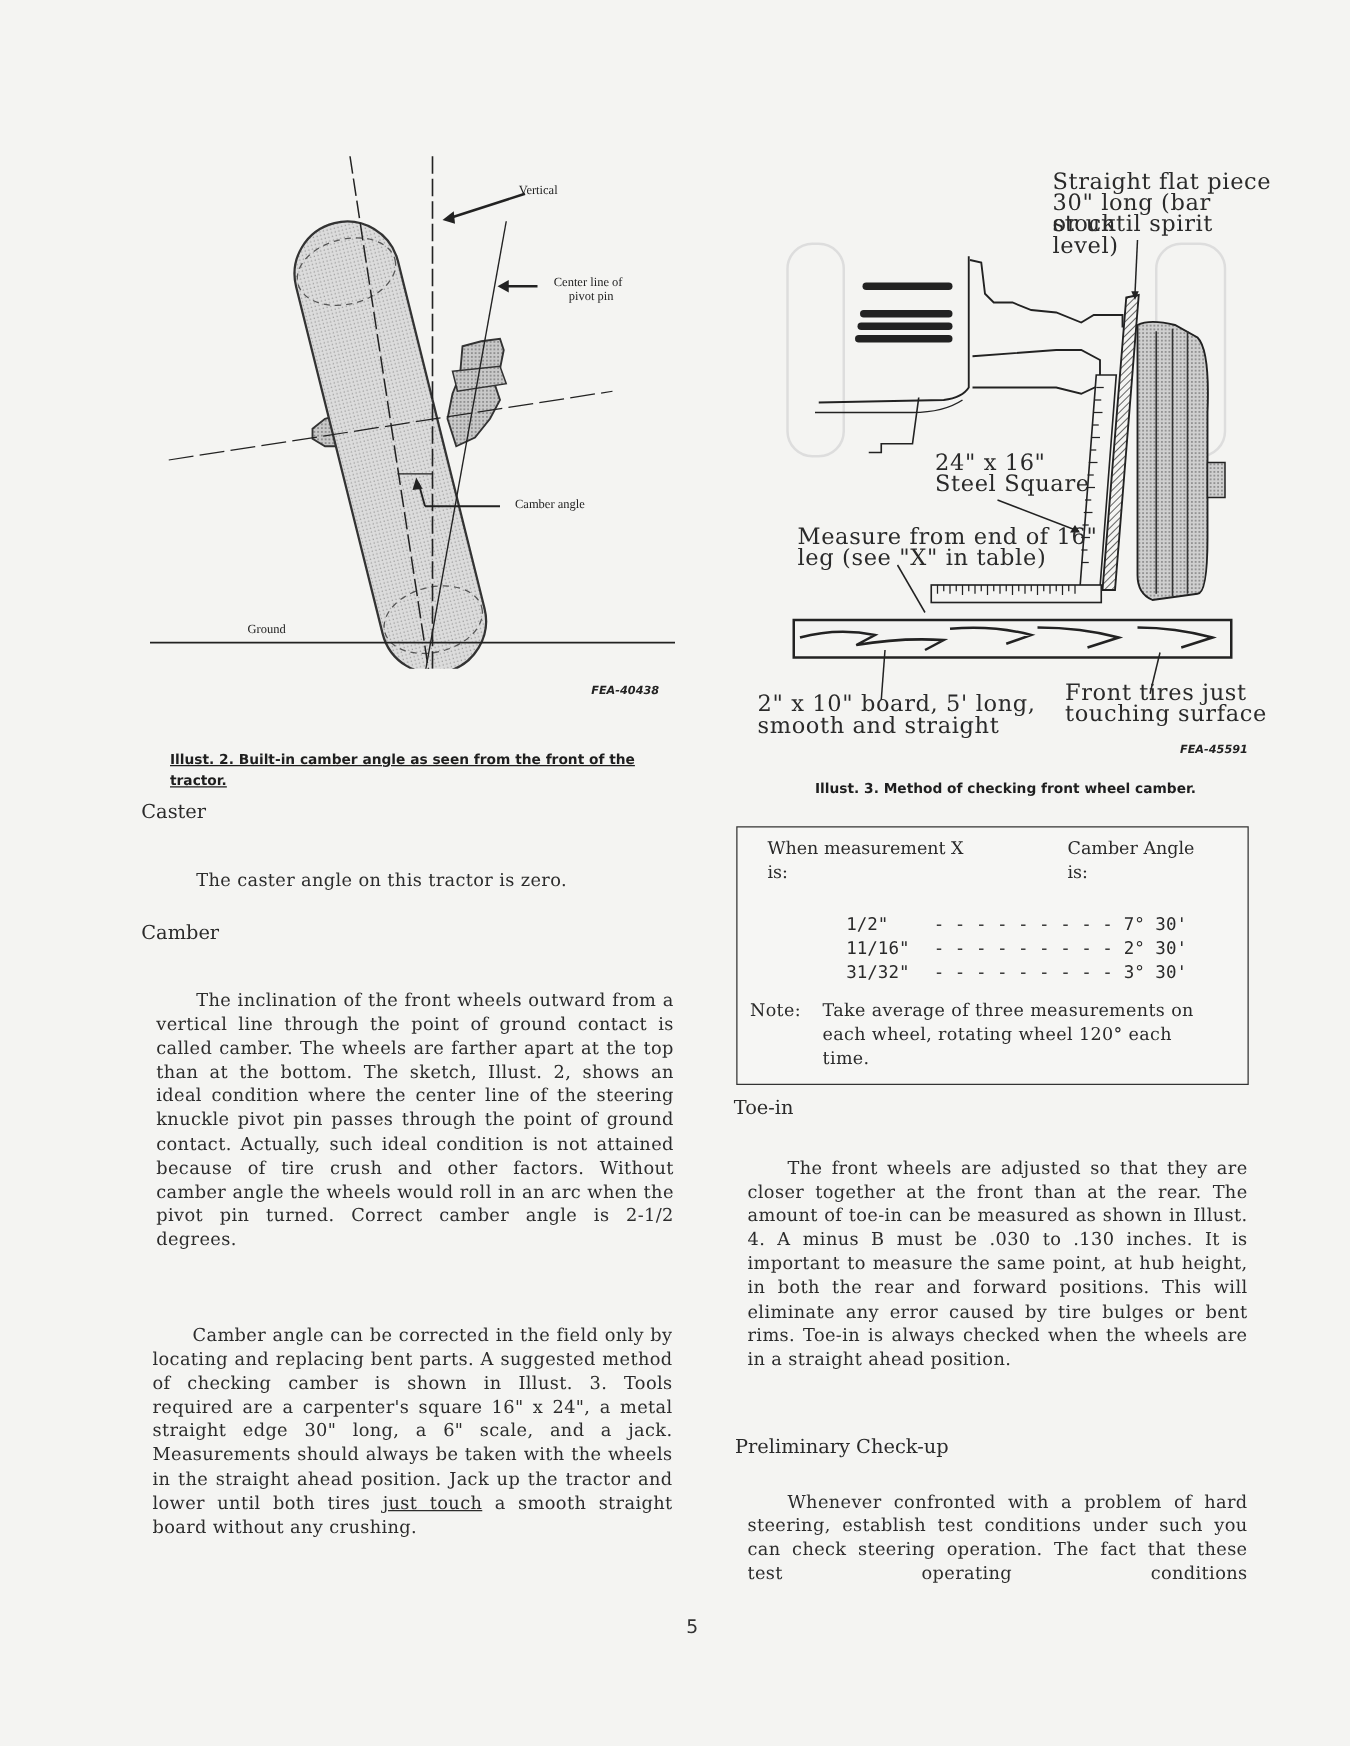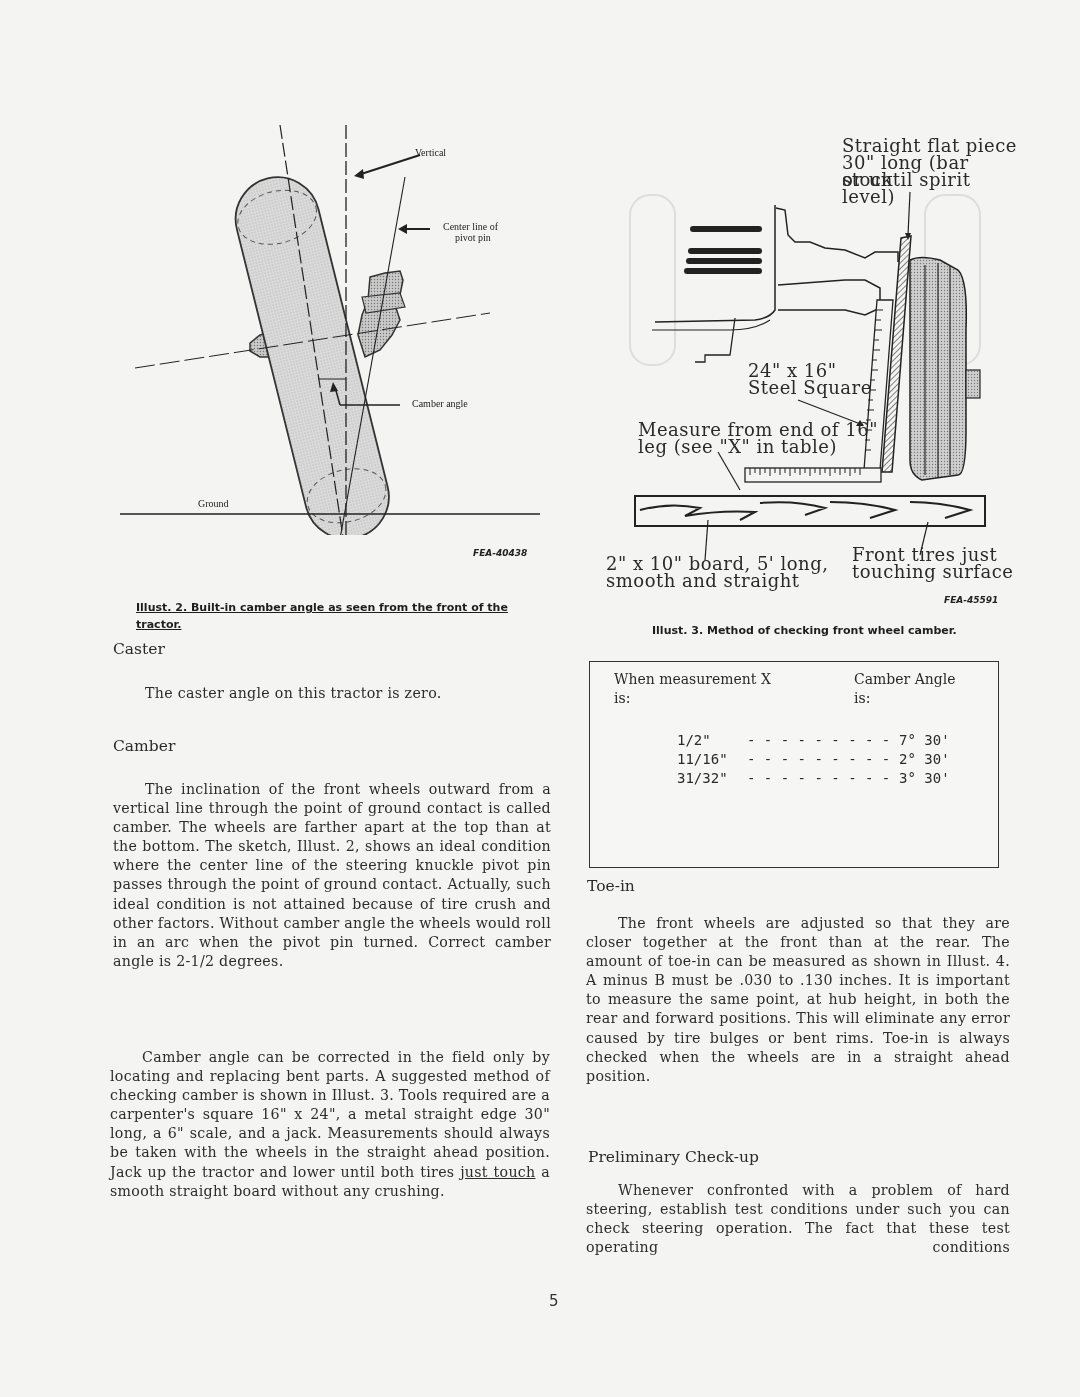--- a/index.html
+++ b/index.html
@@ -12,21 +12,21 @@
   .abs { position: absolute; }
   .label-sm { font-family: "Liberation Serif", serif; font-size: 10px; color: #222; }
   .label-ill3 { font-family: "DejaVu Serif", serif; font-size: 18px; color: #2a2a2a; line-height: 17px; letter-spacing: 0.5px; }
   .figid { font-family: "DejaVu Sans", sans-serif; font-weight: bold; font-style: italic; font-size: 9px; color: #222; }
   .caption { font-family: "DejaVu Sans", sans-serif; font-weight: bold; font-size: 11px; color: #1e1e1e; line-height: 17px; }
   .heading { font-family: "DejaVu Serif", serif; font-size: 15.5px; color: #2a2a2a; }
   .body-text {
     font-family: "DejaVu Serif", serif; font-size: 14.2px; line-height: 19.1px;
     color: #2c2c2c; letter-spacing: 0.3px;
   }
-  .body-text p { margin: 0; }
+  .body-text p { margin: 12px; }
   .indent { text-indent: 32px; }
   .u { text-decoration: underline; }
   .table-box {
     border: 1.5px solid #333;
     background: #f6f6f4;
   }
   .tbl-row { display: flex; font-family: "DejaVu Serif", serif; font-size: 14px; color: #2a2a2a; }
   .pageno { font-family: "DejaVu Sans", sans-serif; font-size: 15px; color: #333; }
 </style>
 </head>
@@ -232,20 +232,24 @@
       <span style="width:152px;">- - - - - - - - -</span>
       <span>2° 30'</span>
     </div>
     <div class="tbl-row" style="font-family:'DejaVu Sans Mono', monospace;">
       <span style="width:70px;">31/32"</span>
       <span style="width:152px;">- - - - - - - - -</span>
       <span>3° 30'</span>
     </div>
   </div>
 
+  <div class="abs" style="left:10px; top:138px; width:390px; display:flex; font-family:'DejaVu Serif', serif; font-size:14px; line-height:19px; color:#2a2a2a; letter-spacing:0.3px;">
+    <span style="width:58px; flex:none;">Note:</span>
+    <span style="width:320px;">Take average of three measurements on each wheel, rotating wheel 120° each time.</span>
+  </div>
 </div>
 
 <div class="abs heading" style="left:587px; top:877px;">Toe-in</div>
 <div class="abs body-text" style="left:586px; top:914px; width:424px; text-align:justify;">
   <p class="indent">The front wheels are adjusted so that they are closer together at the front than at the rear. The amount of toe-in can be measured as shown in Illust. 4. A minus B must be .030 to .130 inches. It is important to measure the same point, at hub height, in both the rear and forward positions. This will eliminate any error caused by tire bulges or bent rims. Toe-in is always checked when the wheels are in a straight ahead position.</p>
 </div>
 
 <div class="abs heading" style="left:588px; top:1148px;">Preliminary Check-up</div>
 <div class="abs body-text" style="left:586px; top:1181px; width:424px; text-align:justify; text-align-last:justify;">
   <p class="indent">Whenever confronted with a problem of hard steering, establish test conditions under such you can check steering operation. The fact that these test operating conditions</p>

